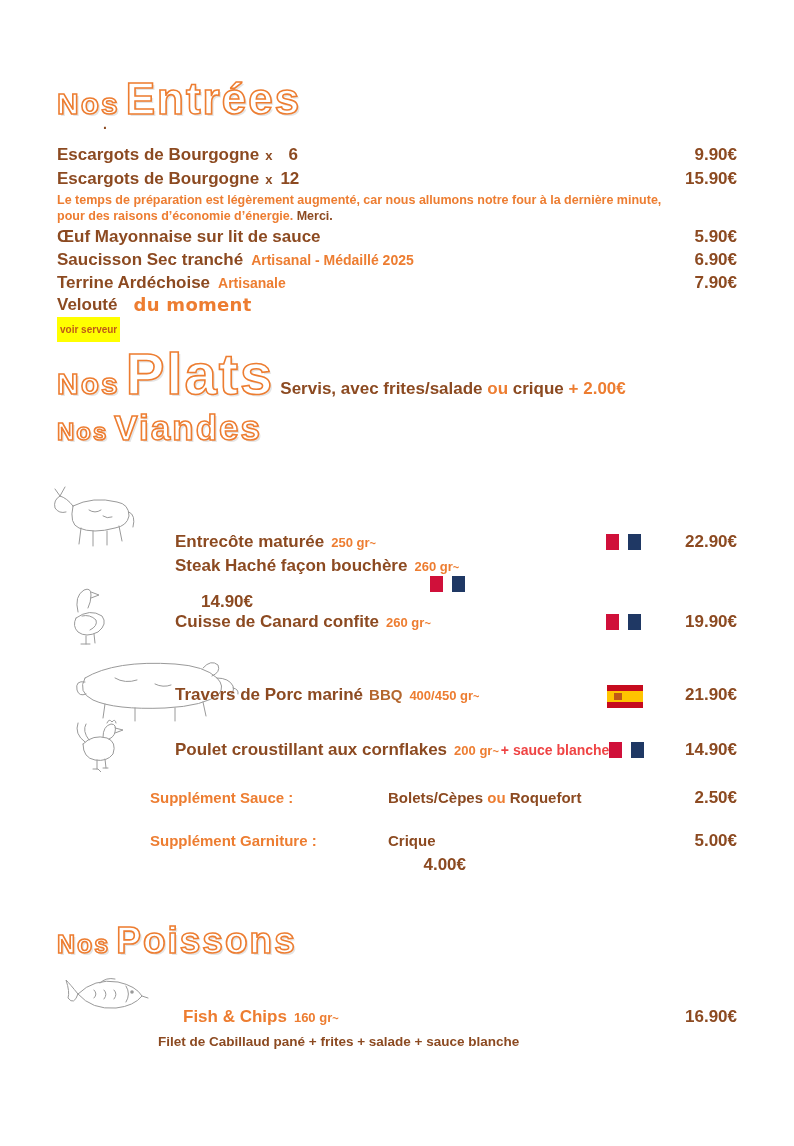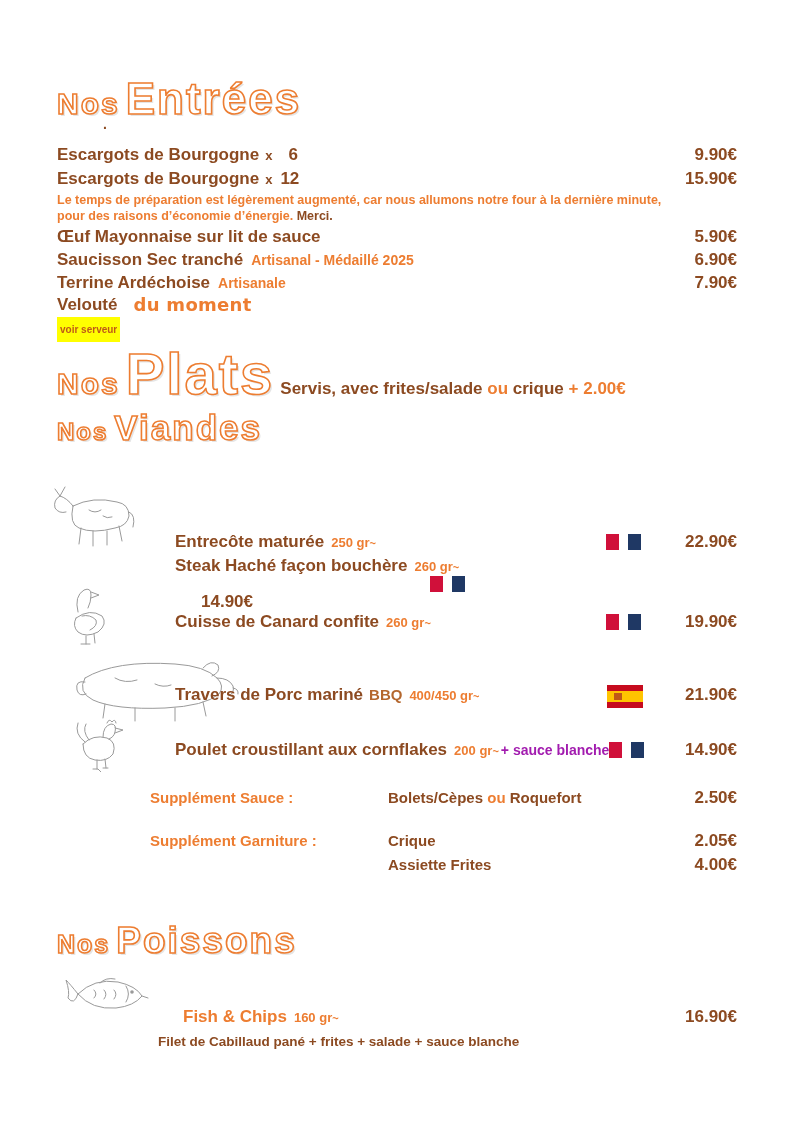--- a/index.html
+++ b/index.html
@@ -50,21 +50,21 @@
 
   .highlight { position:absolute; left:57px; top:317px; background:#FFFF00;
     color:#BE5A17; font-size:10px; font-weight:700; padding:4px 3px; line-height:17px; }
 
   
   .vrow { position:absolute; left:150px; right:57px; display:flex; align-items:baseline;margin-left:25px; }
   .vrow .namegrp { flex:1; display:flex; align-items:baseline; white-space:nowrap; }
   .size { font-size:13px; font-weight:700; color:#ED7D31; margin-left:7px; }
   .tilde { font-size:11px; font-weight:700; color:#ED7D31; vertical-align:super; line-height:0; }
   .bbq { font-size:15px; font-weight:700; color:#B4672E; margin-left:6px; }
-  .extra-plain { font-size:14px; font-weight:700; color:#a21caf; margin-left:2px; white-space:nowrap; }
+  .extra-plain { font-size:14px; font-weight:700; color:#ef4444; margin-left:2px; white-space:nowrap; }
   .vrow .price { margin-left:0; width:78px; text-align:right; }
 
   
   .flag-fr { display:inline-flex; gap:9px; align-self:center; margin-right:18px; }
   .flag-fr i { display:block; width:13px; height:16px; }
   .flag-fr .sq-red { background:#D0103A; }
   .flag-fr .sq-navy { background:#1F3864; }
   .flag-es { position:relative; align-self:center; width:36px; height:23px; margin-right:16px;
     background:linear-gradient(#C60B1E 0 25%, #FFC400 25% 75%, #C60B1E 75% 100%); }
   .flag-es .emblem { position:absolute; left:7px; top:8px; width:8px; height:7px;
@@ -263,26 +263,25 @@
 
   <div class="supp-row" style="top:788px;">
     <span class="supp-label">Supplément Sauce :</span>
     <span class="supp-option"><span>Bolets/Cèpes</span><span class="or"> ou </span><span>Roquefort</span></span>
     <span class="supp-price">2.50€</span>
   </div>
 
   <div class="supp-row" style="top:831px;">
     <span class="supp-label">Supplément Garniture :</span>
     <span class="supp-option">Crique</span>
-    <span class="supp-price">2.05€</span>
+    <span class="supp-price">5.00€</span>
   </div>
 
   <div class="supp-row" style="top:855px;">
     <span class="supp-label"></span>
-    <span class="supp-option">Assiette Frites</span>
     <span class="supp-price">4.00€</span>
   </div>
 
   <div class="heading h-poissons">
     <span class="nos">Nos</span>
     <span class="word">Poissons</span>
   </div>
 
   <div class="sketch" style="left:60px; top:968px;">
     <svg width="90" height="50" viewBox="0 0 90 50">

